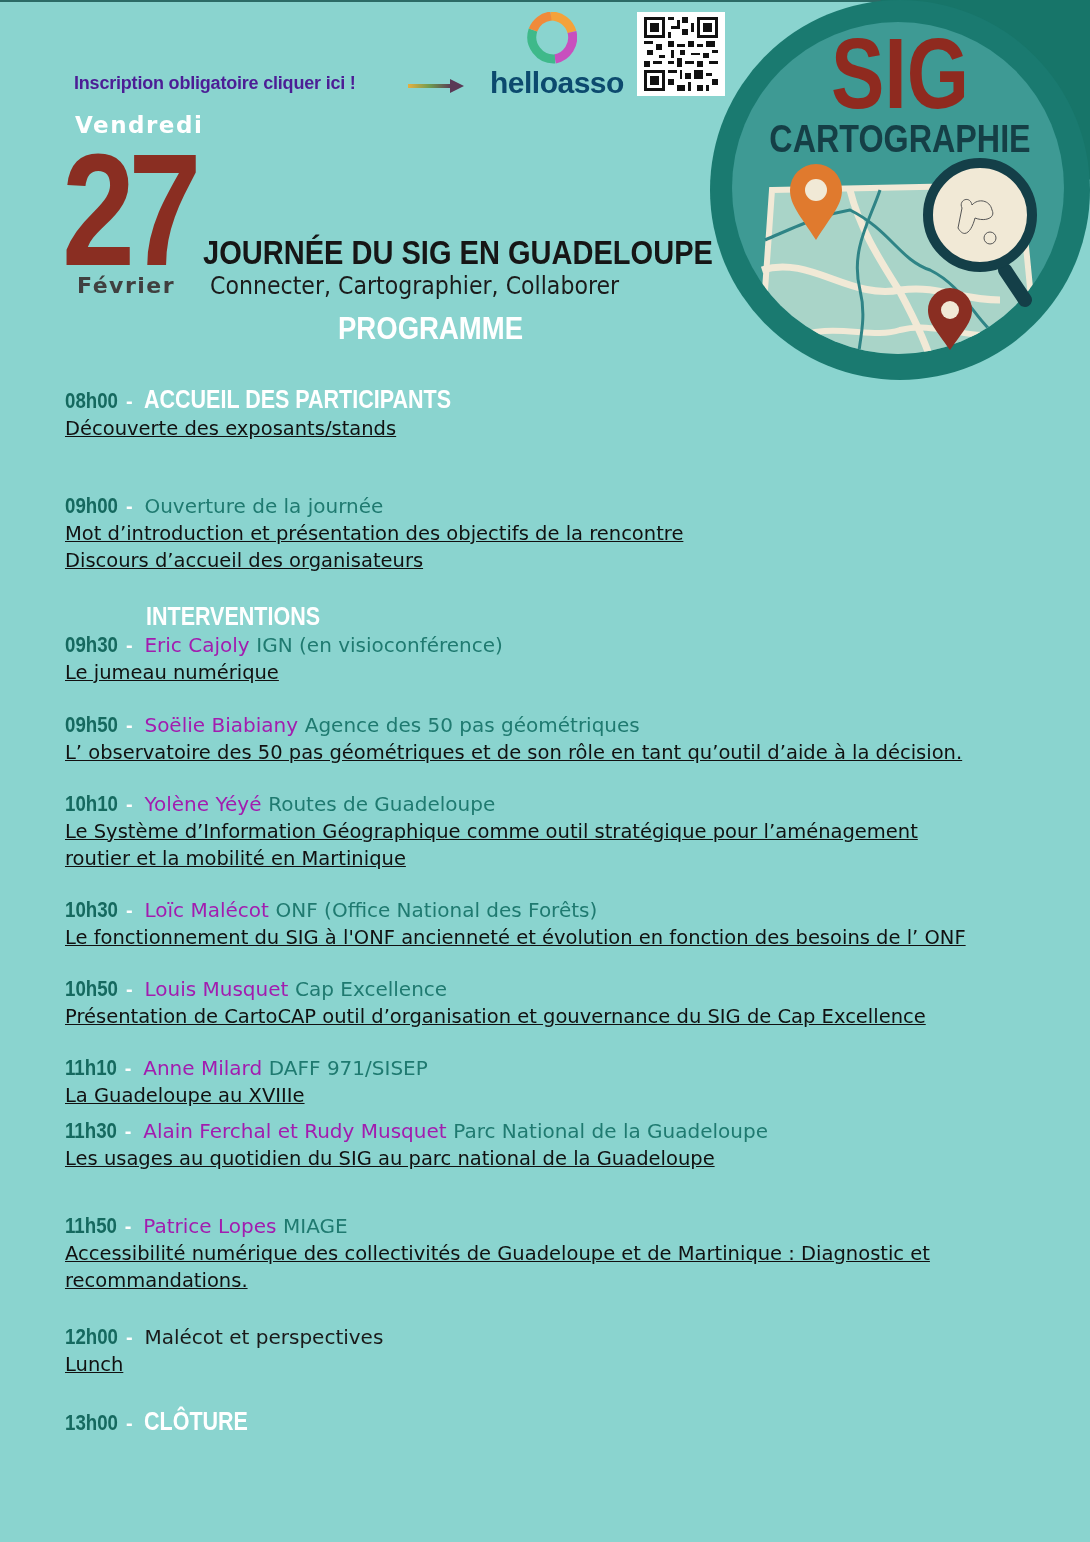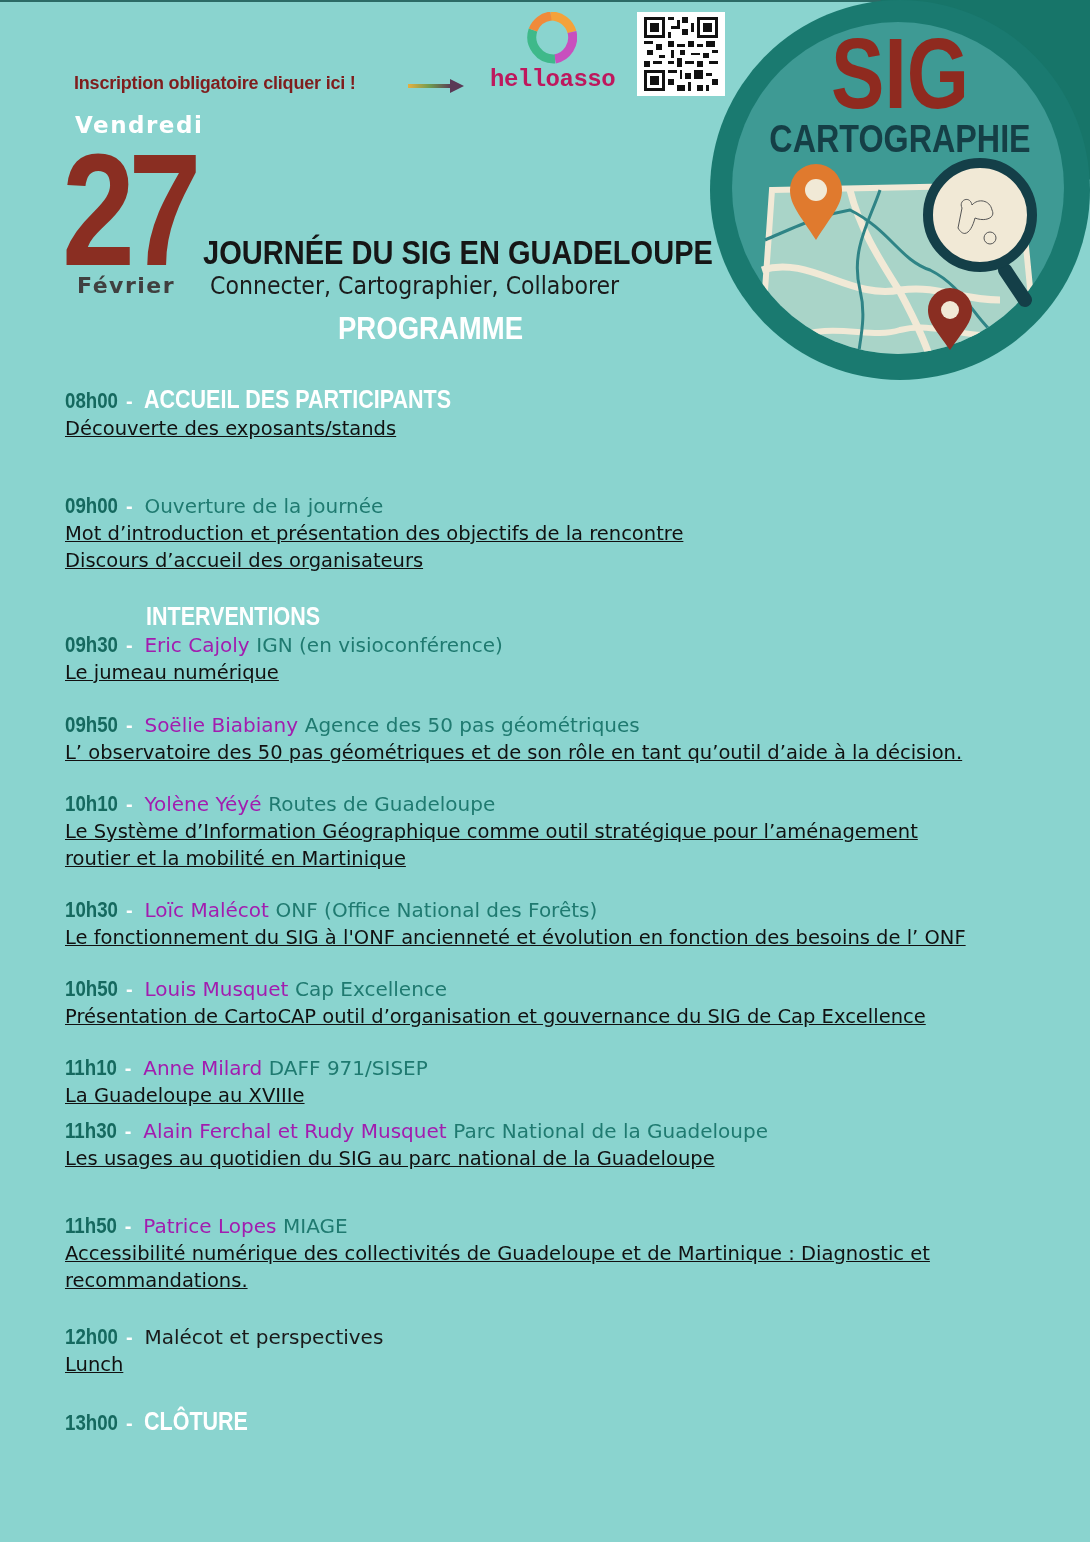--- a/index.html
+++ b/index.html
@@ -8,30 +8,30 @@
     background: #8AD4CF;
     position: relative;
     font-family: "DejaVu Sans", sans-serif;
   }
   .topline { position: absolute; left: 0; top: 0; width: 1090px; height: 2px; background: #2c6b66; }
 
   
   .inscription {
     position: absolute; left: 74px; top: 73px;
     font-family: "Liberation Sans", sans-serif; font-weight: bold;
-    font-size: 18px; color: #7f1d1d; letter-spacing: -0.2px;
+    font-size: 18px; color: #4c1d95; letter-spacing: -0.2px;
     cursor: pointer;
   }
   .arrow { position: absolute; left: 408px; top: 79px; width: 56px; height: 14px; }
   .helloasso { position: absolute; left: 490px; top: 12px; width: 124px; height: 84px; cursor: pointer; }
   .helloasso .ring { position: absolute; left: 35px; top: 0; width: 52px; height: 52px; }
   .helloasso .word {
     position: absolute; left: 0; top: 54px; width: 124px; text-align: center;
-    font-family: Liberation Mono, monospace; font-weight: bold; font-size: 24px;
-    color: #be185d; letter-spacing: -0.5px;
+    font-family: Liberation Sans, sans-serif; font-weight: bold; font-size: 30px;
+    color: #0c4a6e; letter-spacing: -0.5px;
   }
   .qr { position: absolute; left: 637px; top: 12px; width: 88px; height: 84px; background: #fff; cursor: pointer; }
   .qr svg { position: absolute; left: 6px; top: 5px; }
 
   
   .vendredi {
     position: absolute; left: 75px; top: 112px;
     font-family: "DejaVu Sans", sans-serif; font-weight: bold; font-size: 23px; color: #ffffff; letter-spacing: 1.5px;
   }
   .day {

